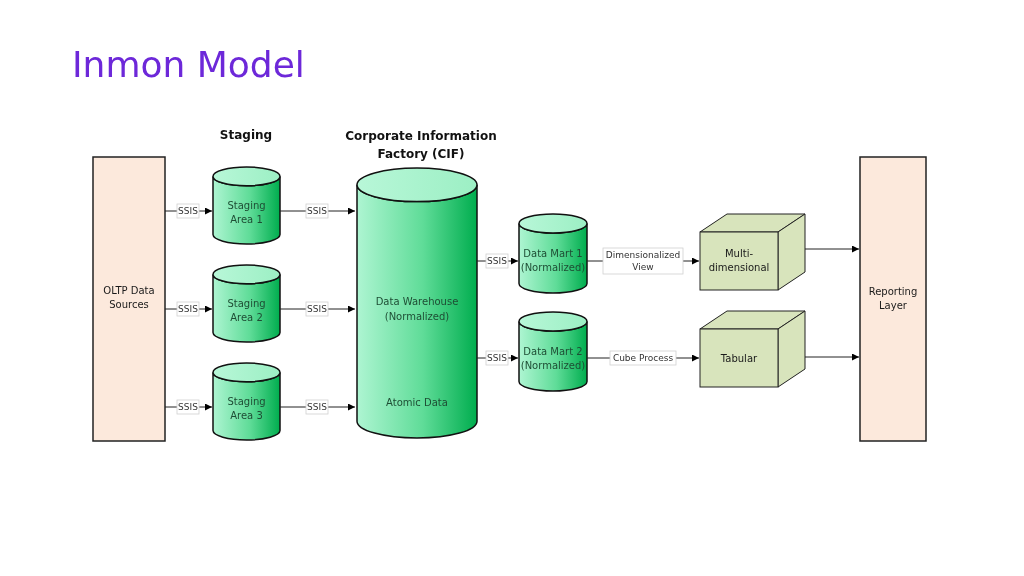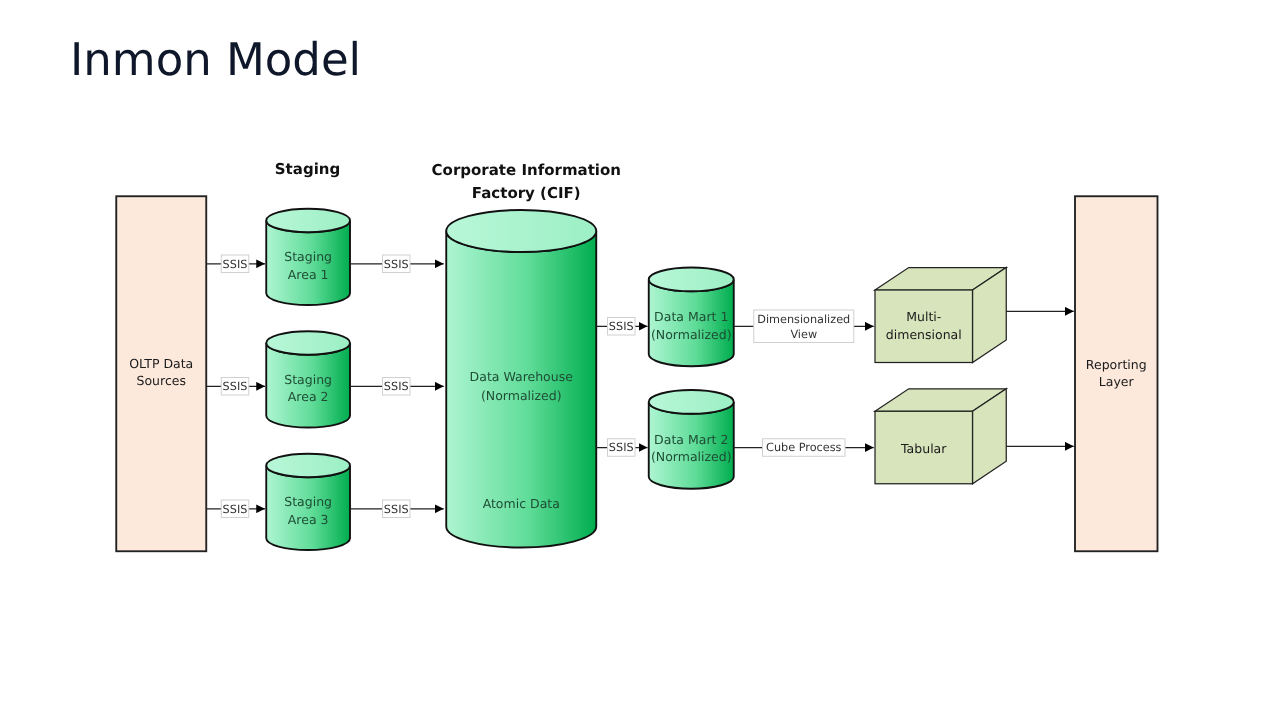--- a/index.html
+++ b/index.html
@@ -1,20 +1,20 @@
 <!DOCTYPE html>
 <html><head>
 <meta charset="utf-8">
 <style>
   html, body { margin: 0; padding: 0; background: #ffffff; }
   body { width: 1024px; height: 576px; position: relative; overflow: hidden;
          font-family: "DejaVu Sans", sans-serif; }
-  #page-title { position: absolute; left: 56px; top: 28px; margin: 0;
+  #page-title { position: absolute; left: 56px; top: 28px; margin: 16px;
          font-family: "DejaVu Sans", sans-serif; font-weight: normal;
-         font-size: 36px; color: #0f172a; letter-spacing: 0px; }
+         font-size: 36px; color: #6d28d9; letter-spacing: 0px; }
   #diagram { position: absolute; left: 0; top: 0; }
   .lbl { font-family: "DejaVu Sans", sans-serif; font-size: 10px; fill: #1a1a1a; }
   .lbl-green { font-family: "DejaVu Sans", sans-serif; font-size: 10px; fill: #1e4d34; }
   .hdr { font-family: "DejaVu Sans", sans-serif; font-size: 12px; font-weight: bold; fill: #111; }
   .edge-lbl { font-family: "DejaVu Sans", sans-serif; font-size: 9px; fill: #333; }
 </style>
 </head>
 <body>
 
 <h1 id="page-title">Inmon Model</h1>

